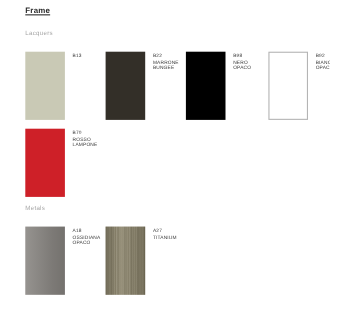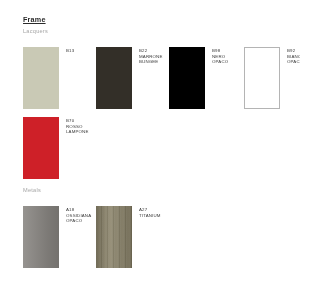--- a/index.html
+++ b/index.html
@@ -19,21 +19,21 @@
     position: relative;
     width: 300px;
     height: 300px;
     box-sizing: border-box;
   }
 
   
   .page-title {
     position: absolute;
     left: 23px;
-    top: 15px;
+    top: 5px;
     font-size: 7.2px;
     font-weight: bold;
     color: #2b2b2b;
     letter-spacing: 0.2px;
     line-height: 9px;
     white-space: nowrap;
     text-decoration: underline;
   }
   .section-title {
     position: absolute;

